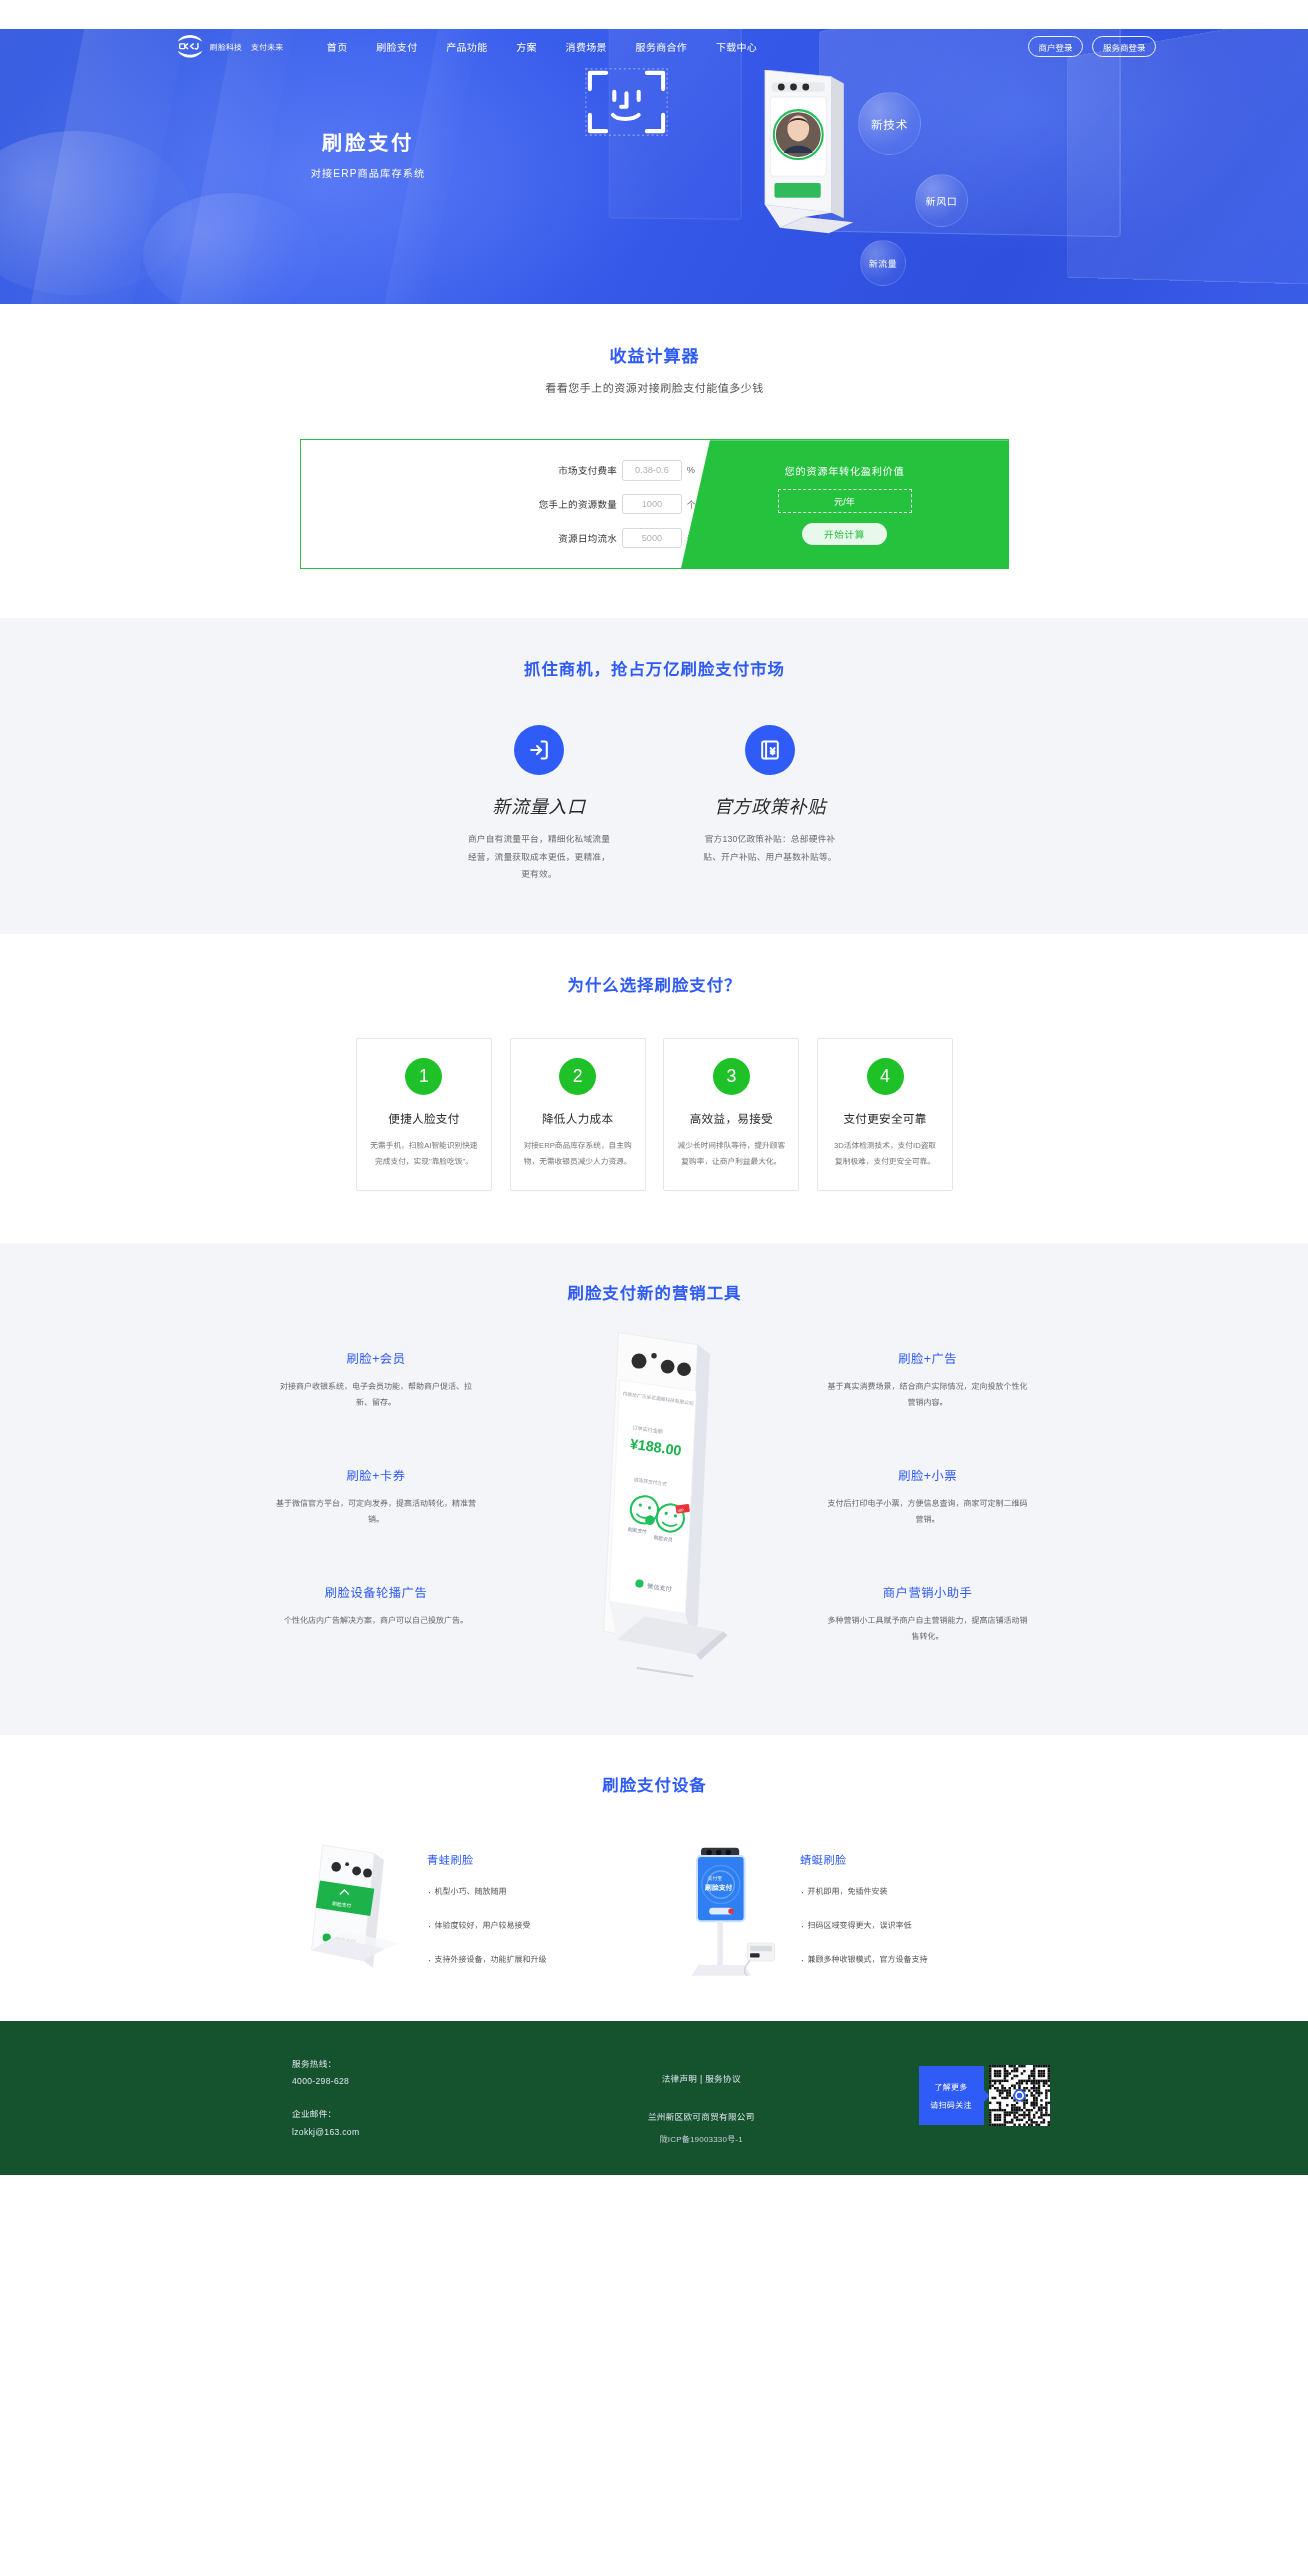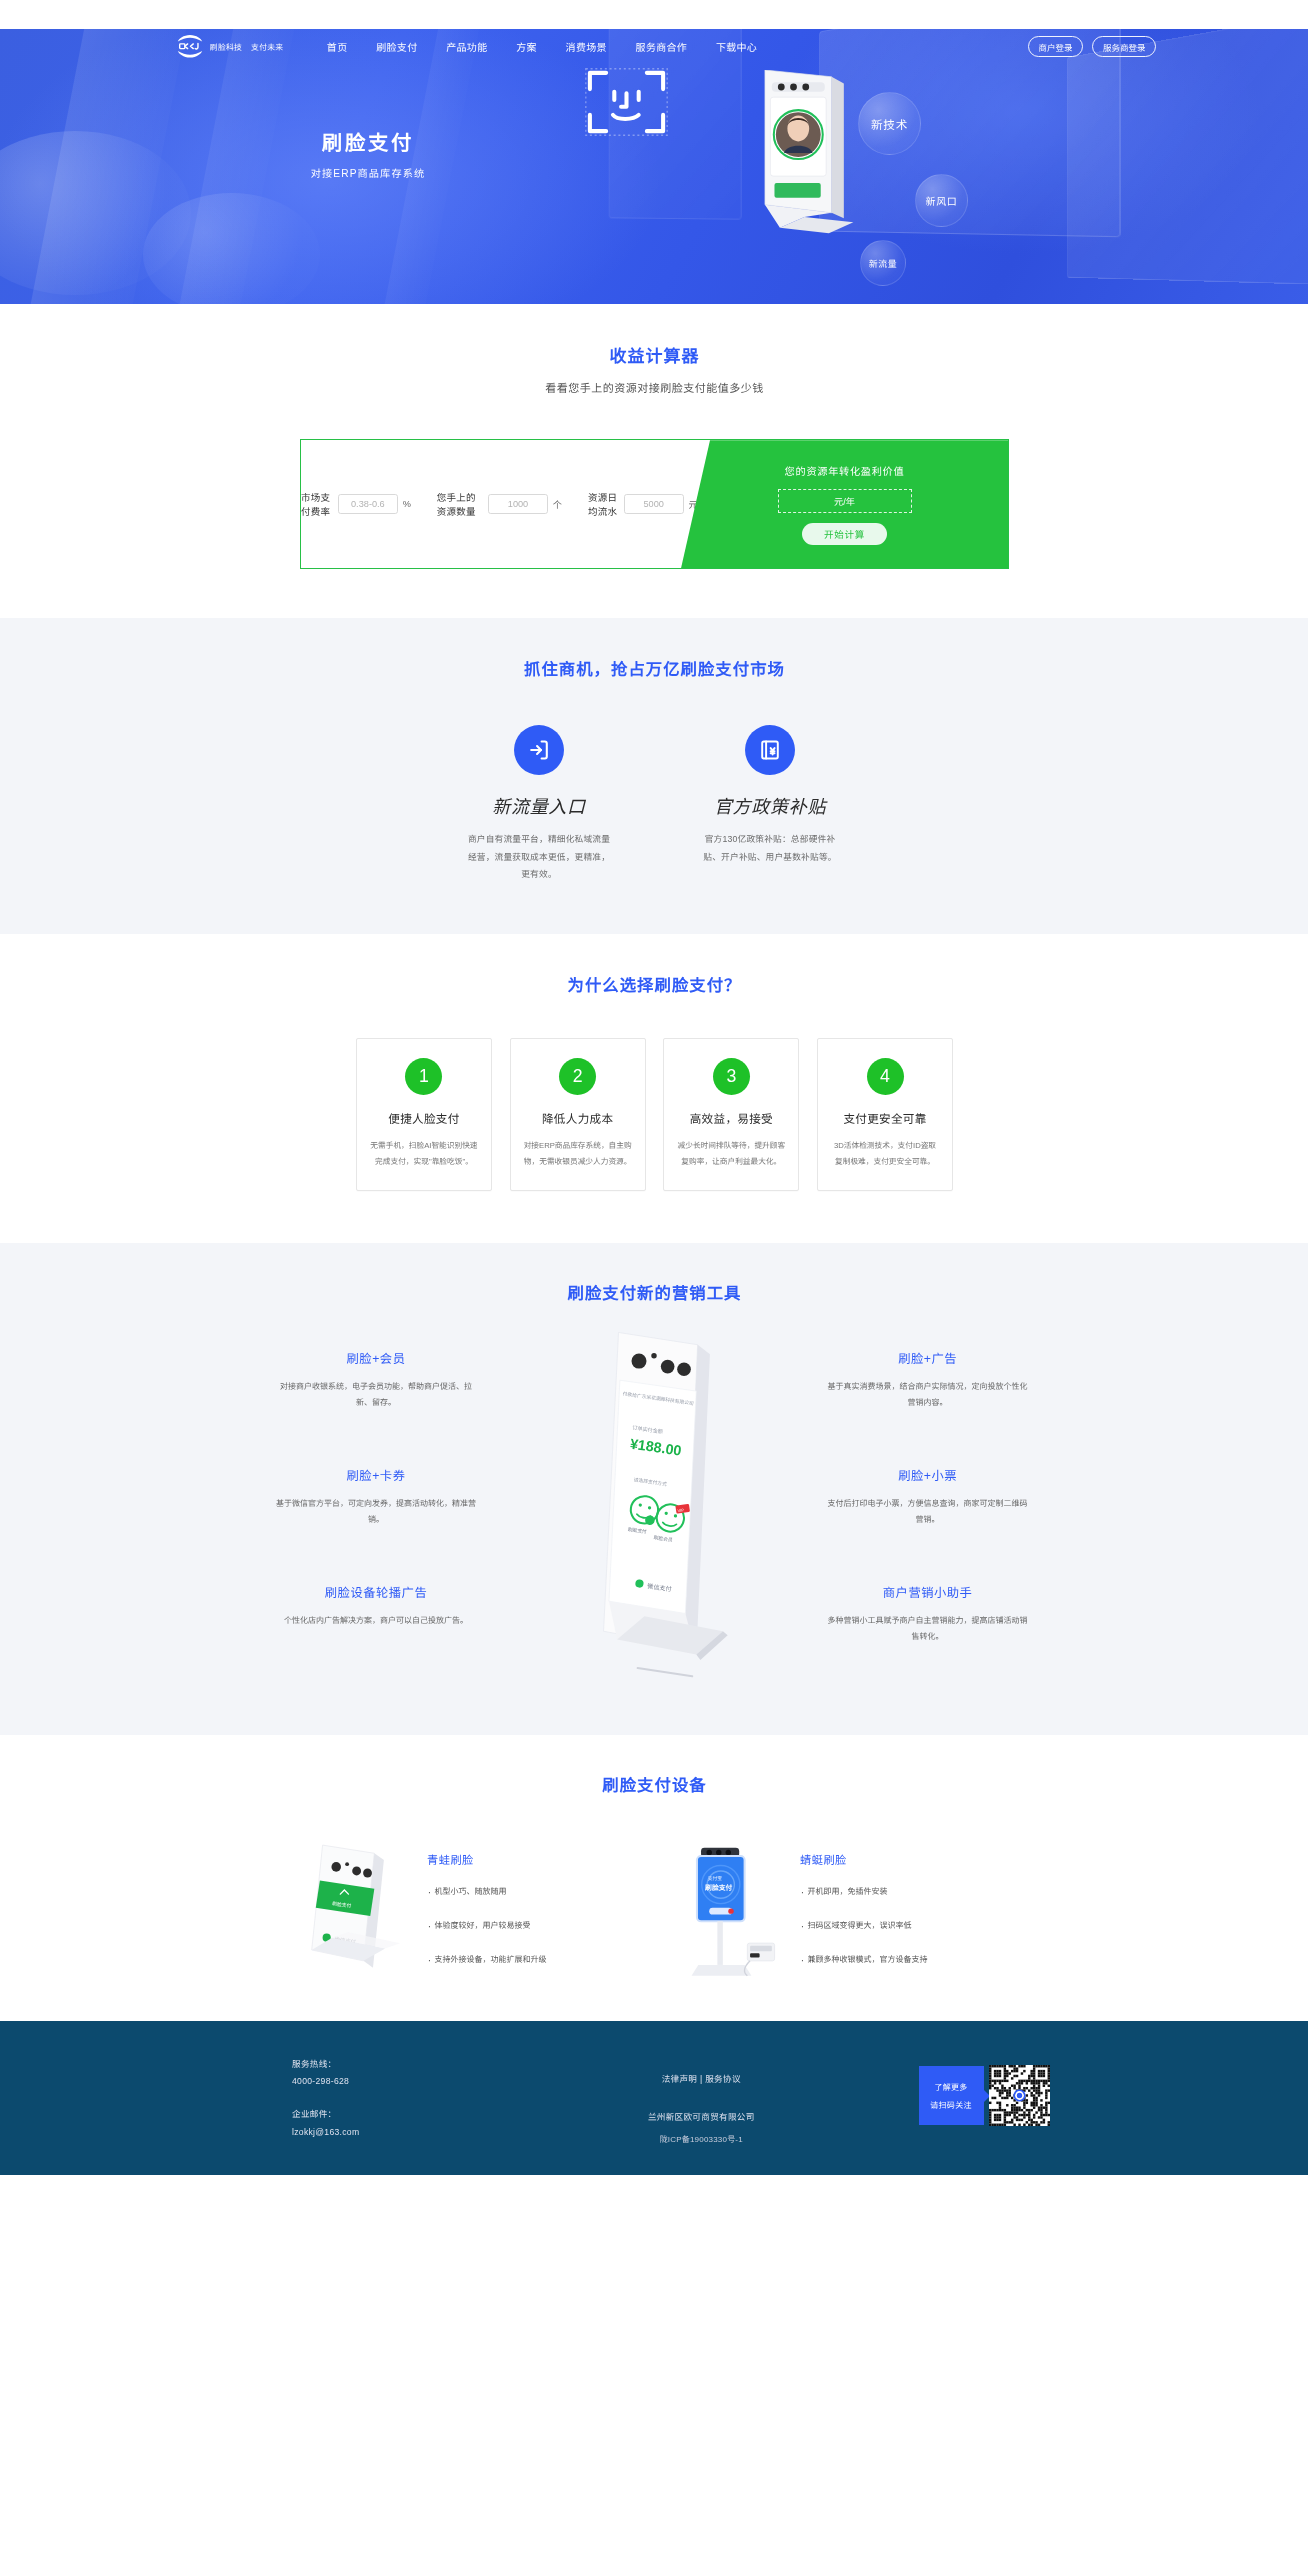--- a/index.html
+++ b/index.html
@@ -104,21 +104,21 @@
   
   .calc-sec { background: #fff; padding: 38px 0 49px; }
   .calc-sec .sec-title { font-size: 17px; }
   .calc-sub { text-align: center; color: #555; font-size: 11px; margin-top: 12.3px; letter-spacing: 0.5px; }
   .calc-box {
     width: 709px; margin: 44px auto 0;
     border: 0.7px solid #27c046;
     display: flex; min-height: 130px; position: relative; overflow: hidden;
     background: #fff;
   }
-  .calc-left { flex: 0 0 409px; padding: 17.7px 0 17.7px 0; display: flex; flex-direction: row; justify-content: center; gap: 13.6px; }
+  .calc-left { flex: 0 0 409px; padding: 17.7px 0 17.7px 0; display: flex; flex-direction: column; justify-content: center; gap: 13.6px; }
   .calc-row { display: flex; align-items: center; justify-content: flex-end; padding-right: 12.3px; }
   .calc-label { font-size: 9.5px; color: #333; letter-spacing: 0.3px; margin-right: 4.8px; }
   .calc-row input {
     width: 60px; height: 20.4px; border: 0.7px solid #d9d9d9; border-radius: 2.7px;
     text-align: center; font-size: 9.2px; color: #666; font-family: inherit; outline: none;
   }
   .calc-row input::placeholder { color: #b3b3b3; }
   .calc-unit { font-size: 9.2px; color: #666; margin-left: 4.8px; width: 11px; }
   .calc-right {
     flex: 1; background: #25c23e; color: #fff;
@@ -187,21 +187,21 @@
   .dev-grid { display: flex; justify-content: center; gap: 32px; margin-top: 45px; align-items: center; }
   .dev-item { display: flex; align-items: center; gap: 9.5px; width: 341px; }
   .dev-img { width: 120px; height: 135px; flex: none; position: relative; }
   .dev-info { padding-top: 2.7px; }
   .dev-name { color: #2f5bf6; font-size: 11.2px; letter-spacing: 0.5px; }
   .dev-bullets { margin-top: 12.3px; list-style: none; }
   .dev-bullets li { font-size: 8px; color: #555; line-height: 2.25; position: relative; padding-left: 7.5px; margin-top: 16px; }
   .dev-bullets li:before { content: "·"; position: absolute; left: 0.7px; top: -0.7px; font-size: 10.2px; color: #555; }
 
   
-  .footer { background: #0c4a6e; padding: 35px 0 31px; }
+  .footer { background: #14532d; padding: 35px 0 31px; }
   .footer-inner { width: 791px; margin: 0 auto; display: flex; align-items: flex-start; position: relative; }
   .f-col-contact { width: 225px; padding-left: 33px; }
   .f-line { color: #dfe2ef; font-size: 8.6px; line-height: 2.05; letter-spacing: 0.3px; }
   .f-gap { height: 15px; }
   .f-col-legal { flex: 1; text-align: center; padding-top: 16.4px; }
   .f-legal-links { color: #dfe2ef; font-size: 8.6px; letter-spacing: 0.3px; }
   .f-legal-links a { color: #dfe2ef; text-decoration: none; }
   .f-company { color: #dfe2ef; font-size: 8.6px; margin-top: 26px; letter-spacing: 0.3px; }
   .f-icp { color: #c9cddd; font-size: 8px; margin-top: 11px; letter-spacing: 0.2px; }
   .f-col-qr { display: flex; align-items: center; padding-top: 9.5px; }

